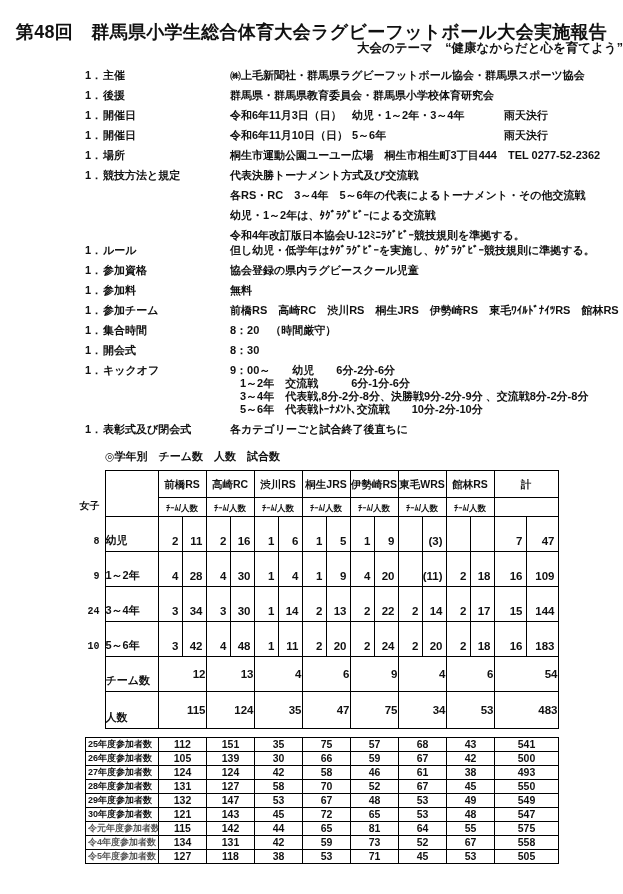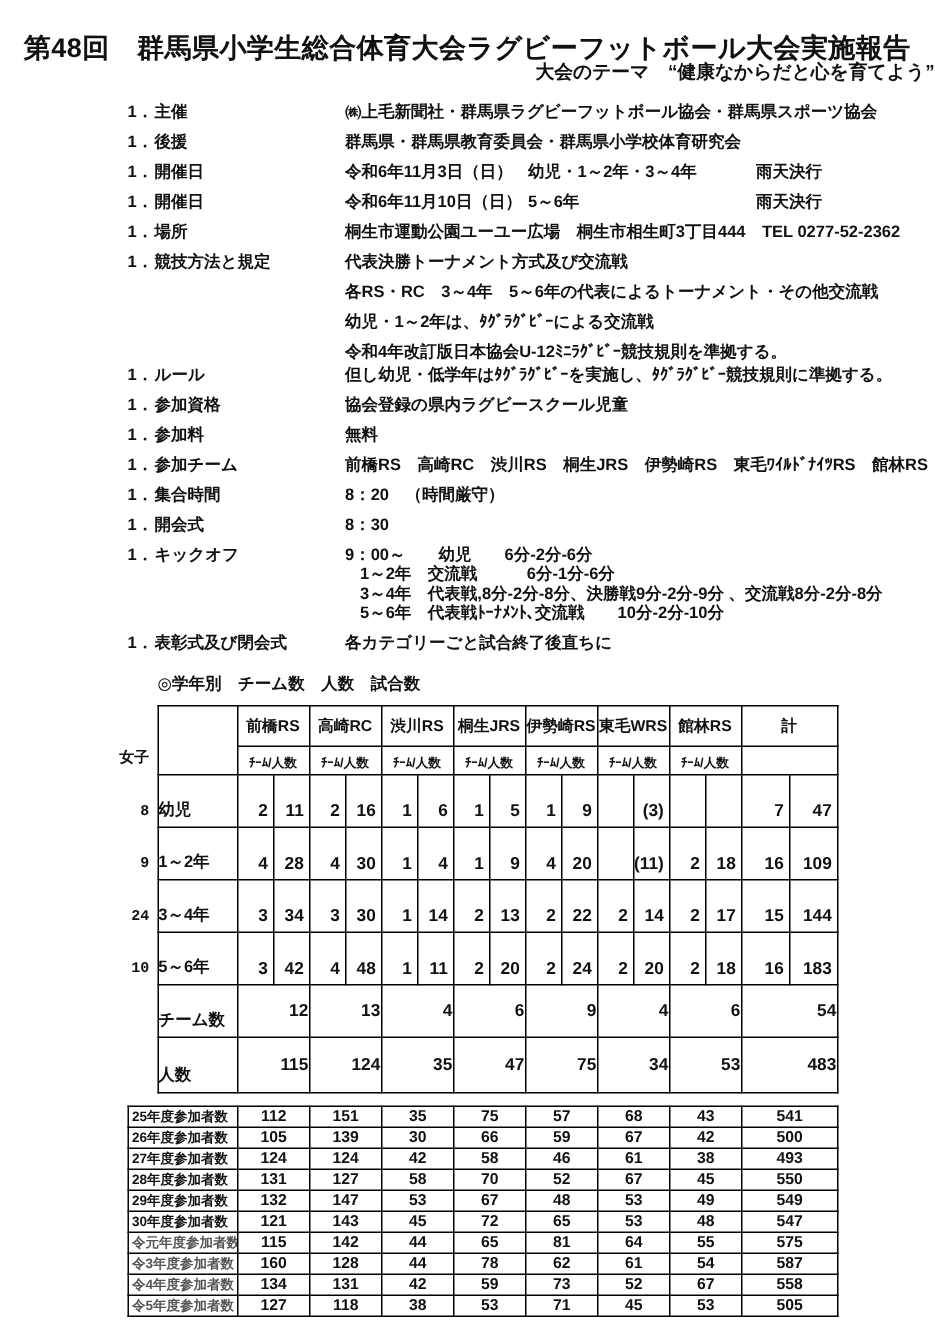--- a/index.html
+++ b/index.html
@@ -398,31 +398,20 @@
           <td class="hv">115</td>
           <td class="hv">142</td>
           <td class="hv">44</td>
           <td class="hv">65</td>
           <td class="hv">81</td>
           <td class="hv">64</td>
           <td class="hv">55</td>
           <td class="hv">575</td>
         </tr>
         <tr class="muted">
-          <td class="ylab">令3年度参加者数</td>
-          <td class="hv">160</td>
-          <td class="hv">128</td>
-          <td class="hv">44</td>
-          <td class="hv">78</td>
-          <td class="hv">62</td>
-          <td class="hv">61</td>
-          <td class="hv">54</td>
-          <td class="hv">587</td>
-        </tr>
-        <tr class="muted">
           <td class="ylab">令4年度参加者数</td>
           <td class="hv">134</td>
           <td class="hv">131</td>
           <td class="hv">42</td>
           <td class="hv">59</td>
           <td class="hv">73</td>
           <td class="hv">52</td>
           <td class="hv">67</td>
           <td class="hv">558</td>
         </tr>

